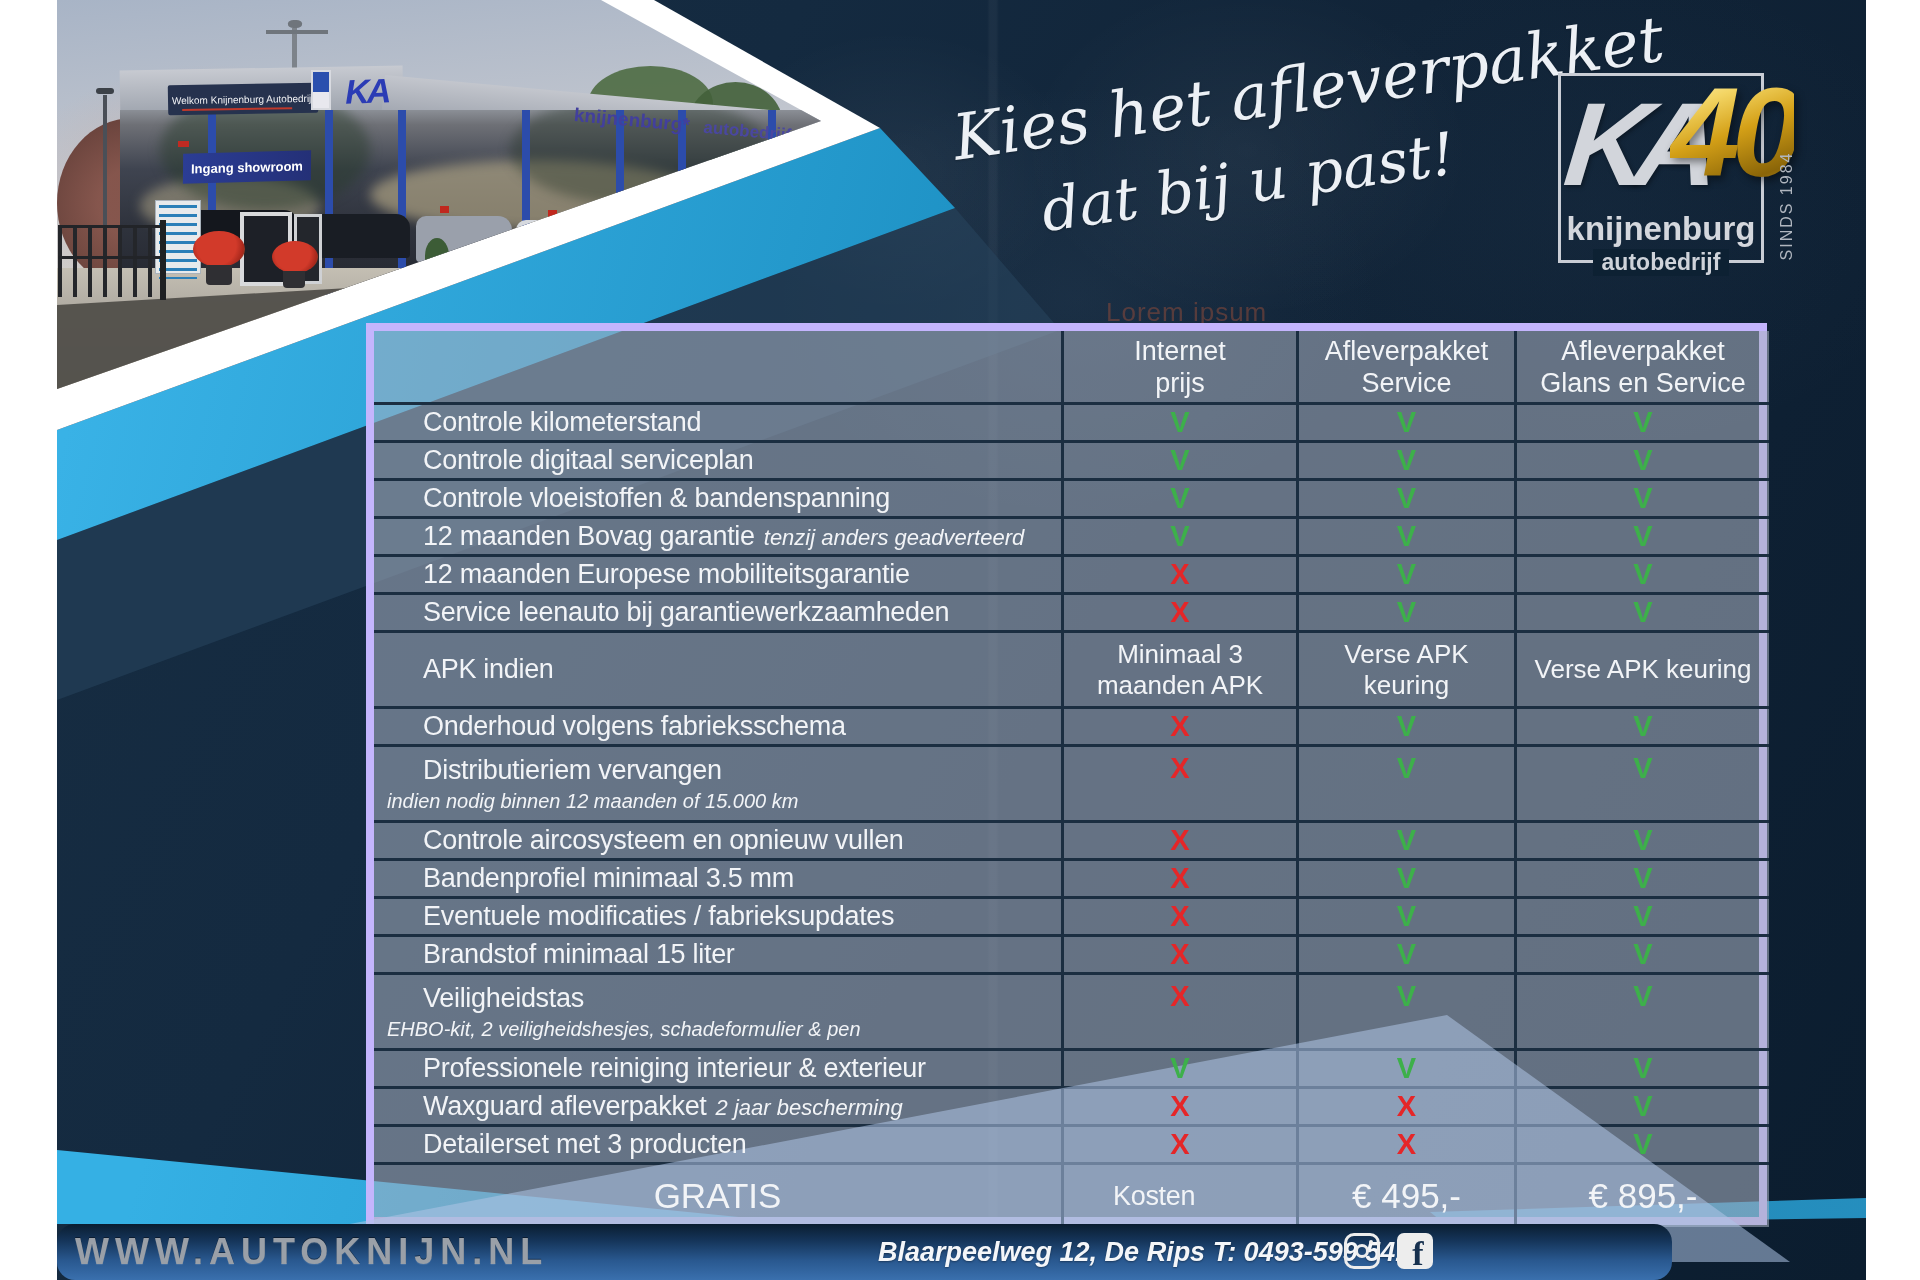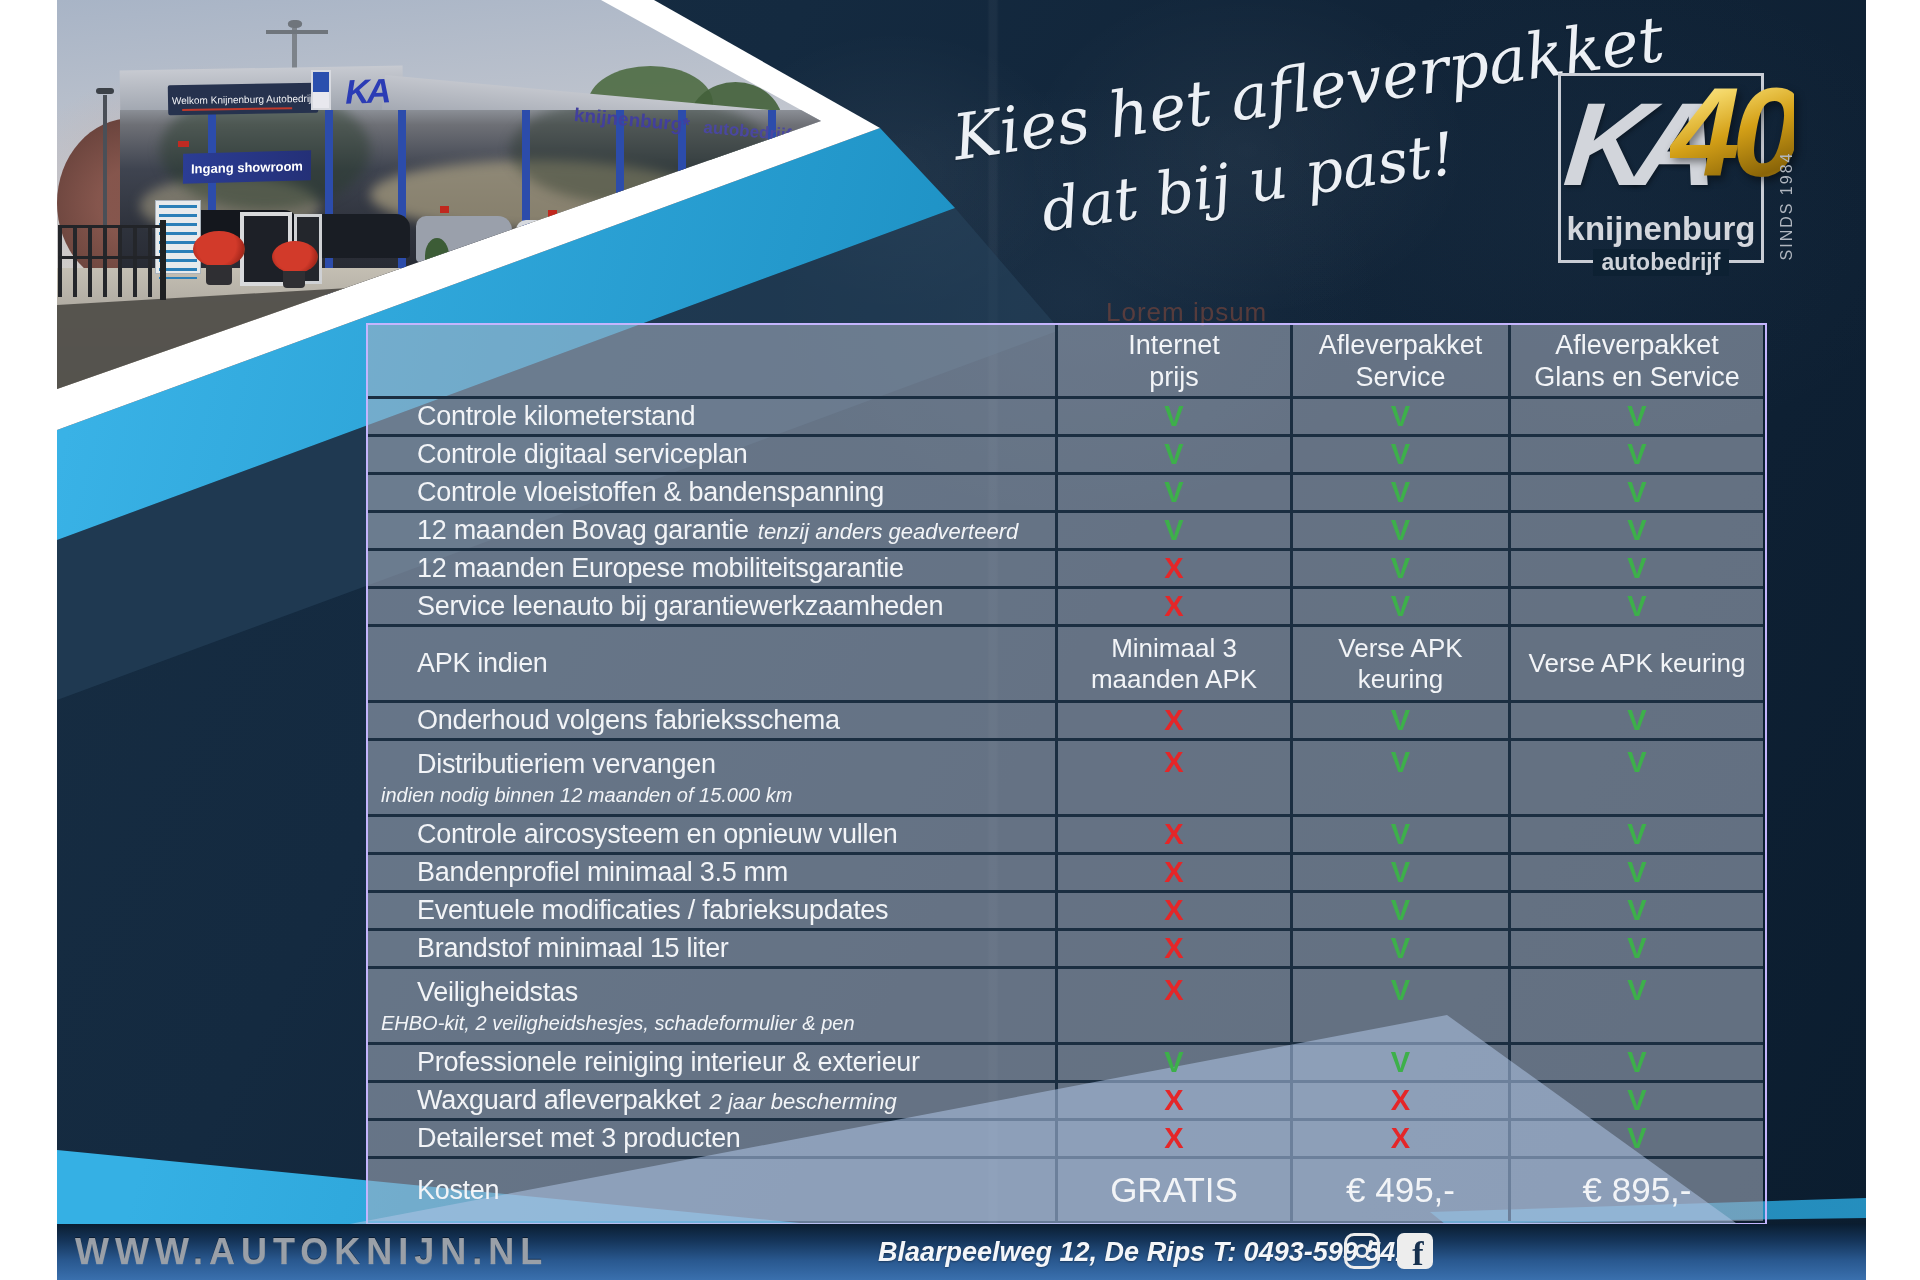--- a/index.html
+++ b/index.html
@@ -98,21 +98,21 @@
     background:linear-gradient(160deg,#fdf3bb 8%,#f3d564 28%,#d4a017 50%,#8a6508 78%,#c99a2e 95%);
     -webkit-background-clip:text;background-clip:text;color:transparent;
     filter:drop-shadow(3px 4px 4px rgba(0,0,0,0.45));}
   .logo-name{left:1558px;top:210px;width:206px;text-align:center;font-weight:900;font-size:33px;color:#d4d7dd;}
   .logo-sub{left:1558px;top:249px;width:206px;text-align:center;}
   .logo-sub span{display:inline-block;background:#0d2133;padding:0 9px;font-weight:900;font-size:23px;color:#cfd3da;}
   .logo-since{left:1722px;top:195px;width:130px;height:22px;line-height:22px;transform:rotate(-90deg);
     font-size:16px;letter-spacing:2px;color:#b0b6bf;text-align:center;}
 
   
-  .table-wrap{left:366px;top:323px;width:1401px;height:902px;border:2px solid #c4b5fd;
+  .table-wrap{left:366px;top:323px;width:1401px;height:902px;border:8px solid #c4b5fd;
     display:grid;grid-template-columns:690px 235px 218px 252px;}
   .cell{background:rgba(168,176,193,0.56);border-right:3px solid #1b2e41;border-bottom:3px solid #1b2e41;
     color:#f2f4f7;}
   .cell.last-col{border-right:none;}
   .cell.last-row{border-bottom:none;}
   .hdr{display:flex;flex-direction:column;align-items:center;justify-content:center;text-align:center;}
   .hdr span{position:relative;z-index:6;font-size:27px;line-height:32px;}
   .lbl{display:flex;flex-direction:column;justify-content:center;padding-left:13px;padding-right:8px;}
   .lbl .line{white-space:nowrap;margin-left:36px;}
   .lab{position:relative;z-index:6;font-size:27px;letter-spacing:-0.3px;}
@@ -129,22 +129,22 @@
   
   .mountain{left:0;top:0;width:1920px;height:1280px;background:rgba(174,196,230,0.55);z-index:4;
     clip-path:polygon(1447px 1015px, 1790px 1262px, 150px 1262px);pointer-events:none;}
   .tri-cyan{left:0;top:0;width:1920px;height:1280px;
     background:linear-gradient(105deg,#35b0e4 20%,#1887bb 75%);
     clip-path:polygon(57px 1150px, 57px 1224px, 810px 1224px);}
   .sliver{left:0;top:0;width:1920px;height:1280px;background:linear-gradient(90deg,#1b86b8,#2aa3d8);
     clip-path:polygon(1430px 1212px, 1866px 1198px, 1866px 1218px, 1445px 1224px);opacity:.85;}
 
   
-  .bar{left:57px;top:1224px;width:1809px;height:56px;z-index:5;
-    background:linear-gradient(180deg,#0a1d30 0%,#15355a 30%,#29588f 65%,#3a70ae 100%);}
+  .bar{left:57px;top:1224px;width:1615px;height:56px;z-index:5;
+    background:linear-gradient(180deg,#0a1d30 0%,#15355a 30%,#29588f 65%,#3a70ae 100%);border-radius:18px;}
   .site{position:absolute;left:18px;top:0;height:56px;line-height:56px;font-weight:700;font-size:36px;
     letter-spacing:6px;color:#9aa0a8;text-shadow:0 -1px 0 rgba(0,0,0,0.4),0 1px 1px rgba(255,255,255,0.12);}
   .addr{position:absolute;left:821px;top:0;height:56px;line-height:56px;font-weight:700;font-style:italic;
     font-size:27px;color:#f4f6f9;text-shadow:0 1px 2px rgba(0,0,0,0.35);}
   .ig{position:absolute;left:1287px;top:9px;width:36px;height:36px;border:3px solid #ededed;border-radius:10px;}
   .ig i{position:absolute;left:8px;top:8px;width:14px;height:14px;border:3px solid #ededed;border-radius:50%;}
   .ig b{position:absolute;right:4px;top:4px;width:4px;height:4px;background:#ededed;border-radius:50%;}
   .fb{position:absolute;left:1340px;top:9px;width:36px;height:36px;background:#ededed;border-radius:7px;
     overflow:hidden;display:flex;align-items:flex-end;justify-content:center;}
   .fb span{font-family:"Liberation Serif",serif;font-weight:900;font-size:34px;line-height:30px;color:#16304e;
@@ -454,25 +454,25 @@
       </div>
       <div class="cell val">
         <span class="mk x">X</span>
       </div>
       <div class="cell val">
         <span class="mk x">X</span>
       </div>
       <div class="cell val last-col">
         <span class="mk v">V</span>
       </div>
+      <div class="cell val last-row">
+        <span class="price">GRATIS</span>
+      </div>
       <div class="cell lbl last-row">
         <div class="line"><span class="lab">Kosten</span></div>
-      </div>
-      <div class="cell val last-row">
-        <span class="price">GRATIS</span>
       </div>
       <div class="cell val last-row">
         <span class="price">€ 495,-</span>
       </div>
       <div class="cell val last-col last-row">
         <span class="price">€ 895,-</span>
       </div>
     </div>
 
   <div class="abs mountain"></div>

